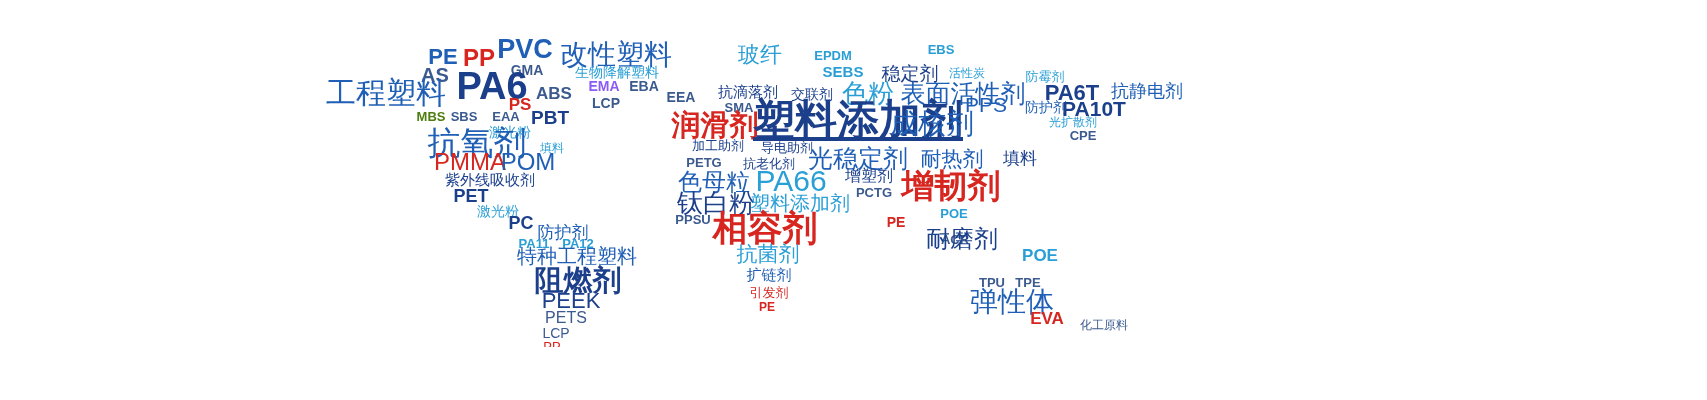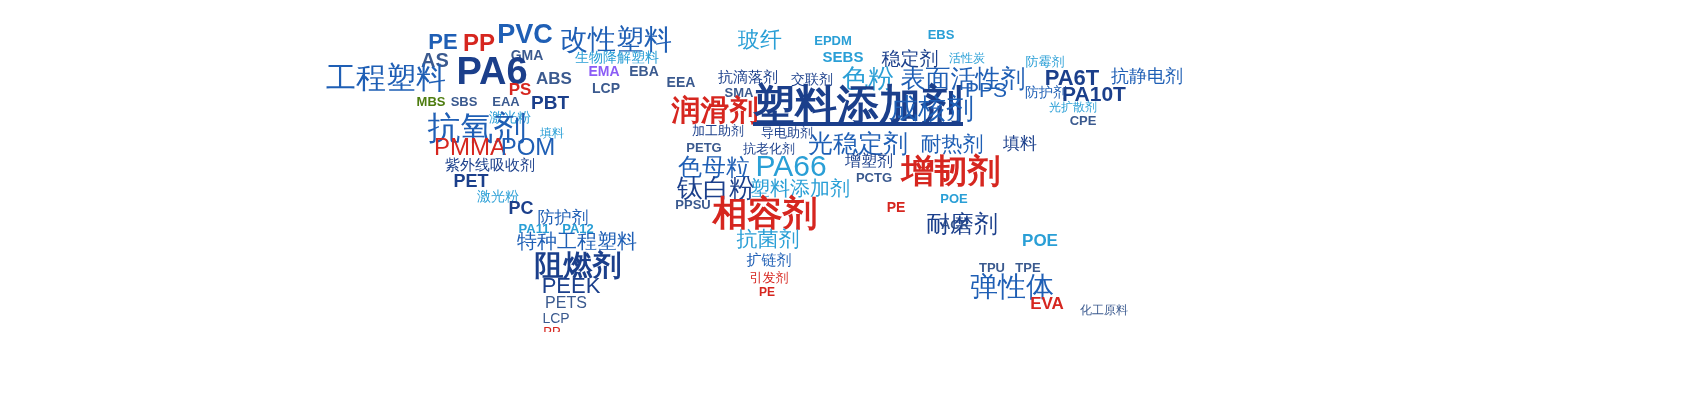--- a/index.html
+++ b/index.html
@@ -26,21 +26,21 @@
     transform: translate(-50%, -50%);
     cursor: pointer;
     -webkit-font-smoothing: antialiased;
   }
   .cloud-word.w-bold { font-weight: 700; }
   .cloud-word.w-normal { font-weight: 400; }
 </style>
 </head>
 <body>
 
-<div id="wordcloud-canvas" style="width: 1707px; height: 332px; background: rgb(255, 255, 255);">
+<div id="wordcloud-canvas" style="width: 1707px; height: 332px; background: rgb(255, 255, 255); margin-top: 15px;">
     <span class="cloud-word w-bold" style="left: 443px; top: 42px; font-size: 22px; color: rgb(31, 95, 181);">PE</span>
     <span class="cloud-word w-bold" style="left: 479px; top: 43px; font-size: 24px; color: rgb(214, 38, 31);">PP</span>
     <span class="cloud-word w-bold" style="left: 525px; top: 34px; font-size: 27px; color: rgb(31, 95, 181);">PVC</span>
     <span class="cloud-word w-bold" style="left: 527px; top: 55px; font-size: 14px; color: rgb(59, 90, 143);">GMA</span>
     <span class="cloud-word w-normal" style="left: 616px; top: 40px; font-size: 28px; color: rgb(31, 95, 181);">改性塑料</span>
     <span class="cloud-word w-normal" style="left: 760px; top: 40px; font-size: 22px; color: rgb(42, 159, 214);">玻纤</span>
     <span class="cloud-word w-bold" style="left: 833px; top: 40px; font-size: 13px; color: rgb(42, 159, 214);">EPDM</span>
     <span class="cloud-word w-bold" style="left: 941px; top: 34px; font-size: 13px; color: rgb(42, 159, 214);">EBS</span>
     <span class="cloud-word w-bold" style="left: 435px; top: 60px; font-size: 20px; color: rgb(59, 90, 143);">AS</span>
     <span class="cloud-word w-bold" style="left: 492px; top: 71px; font-size: 38px; color: rgb(27, 63, 139);">PA6</span>

